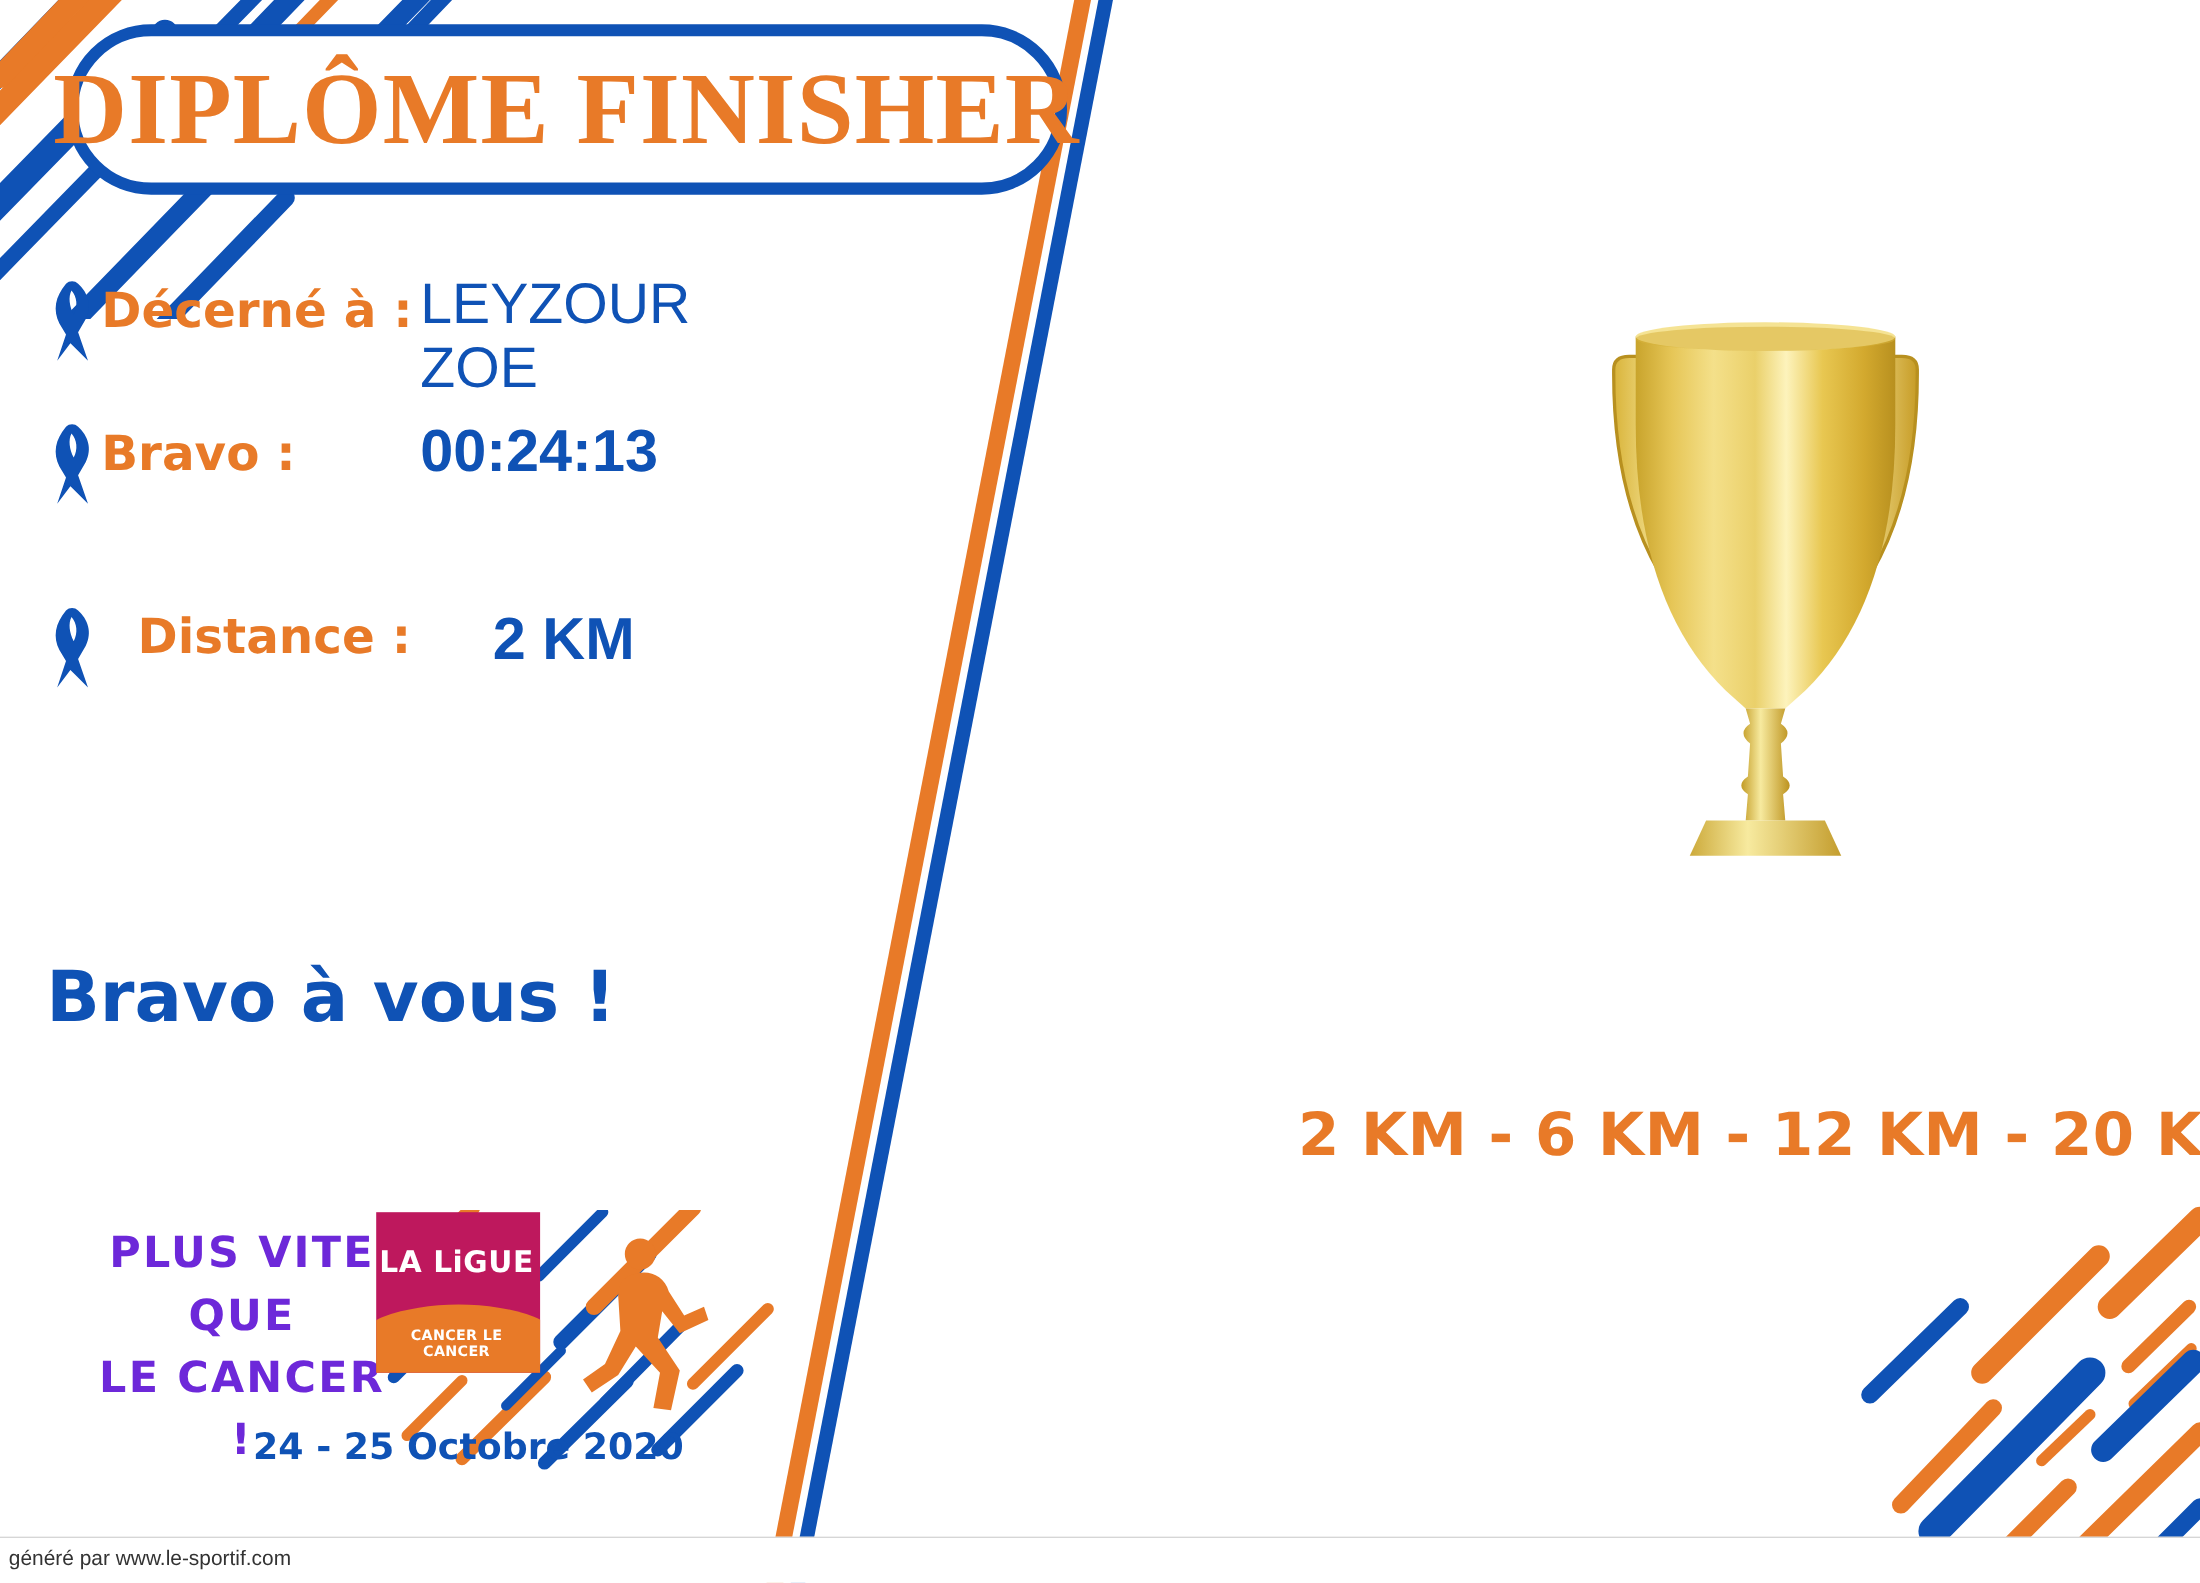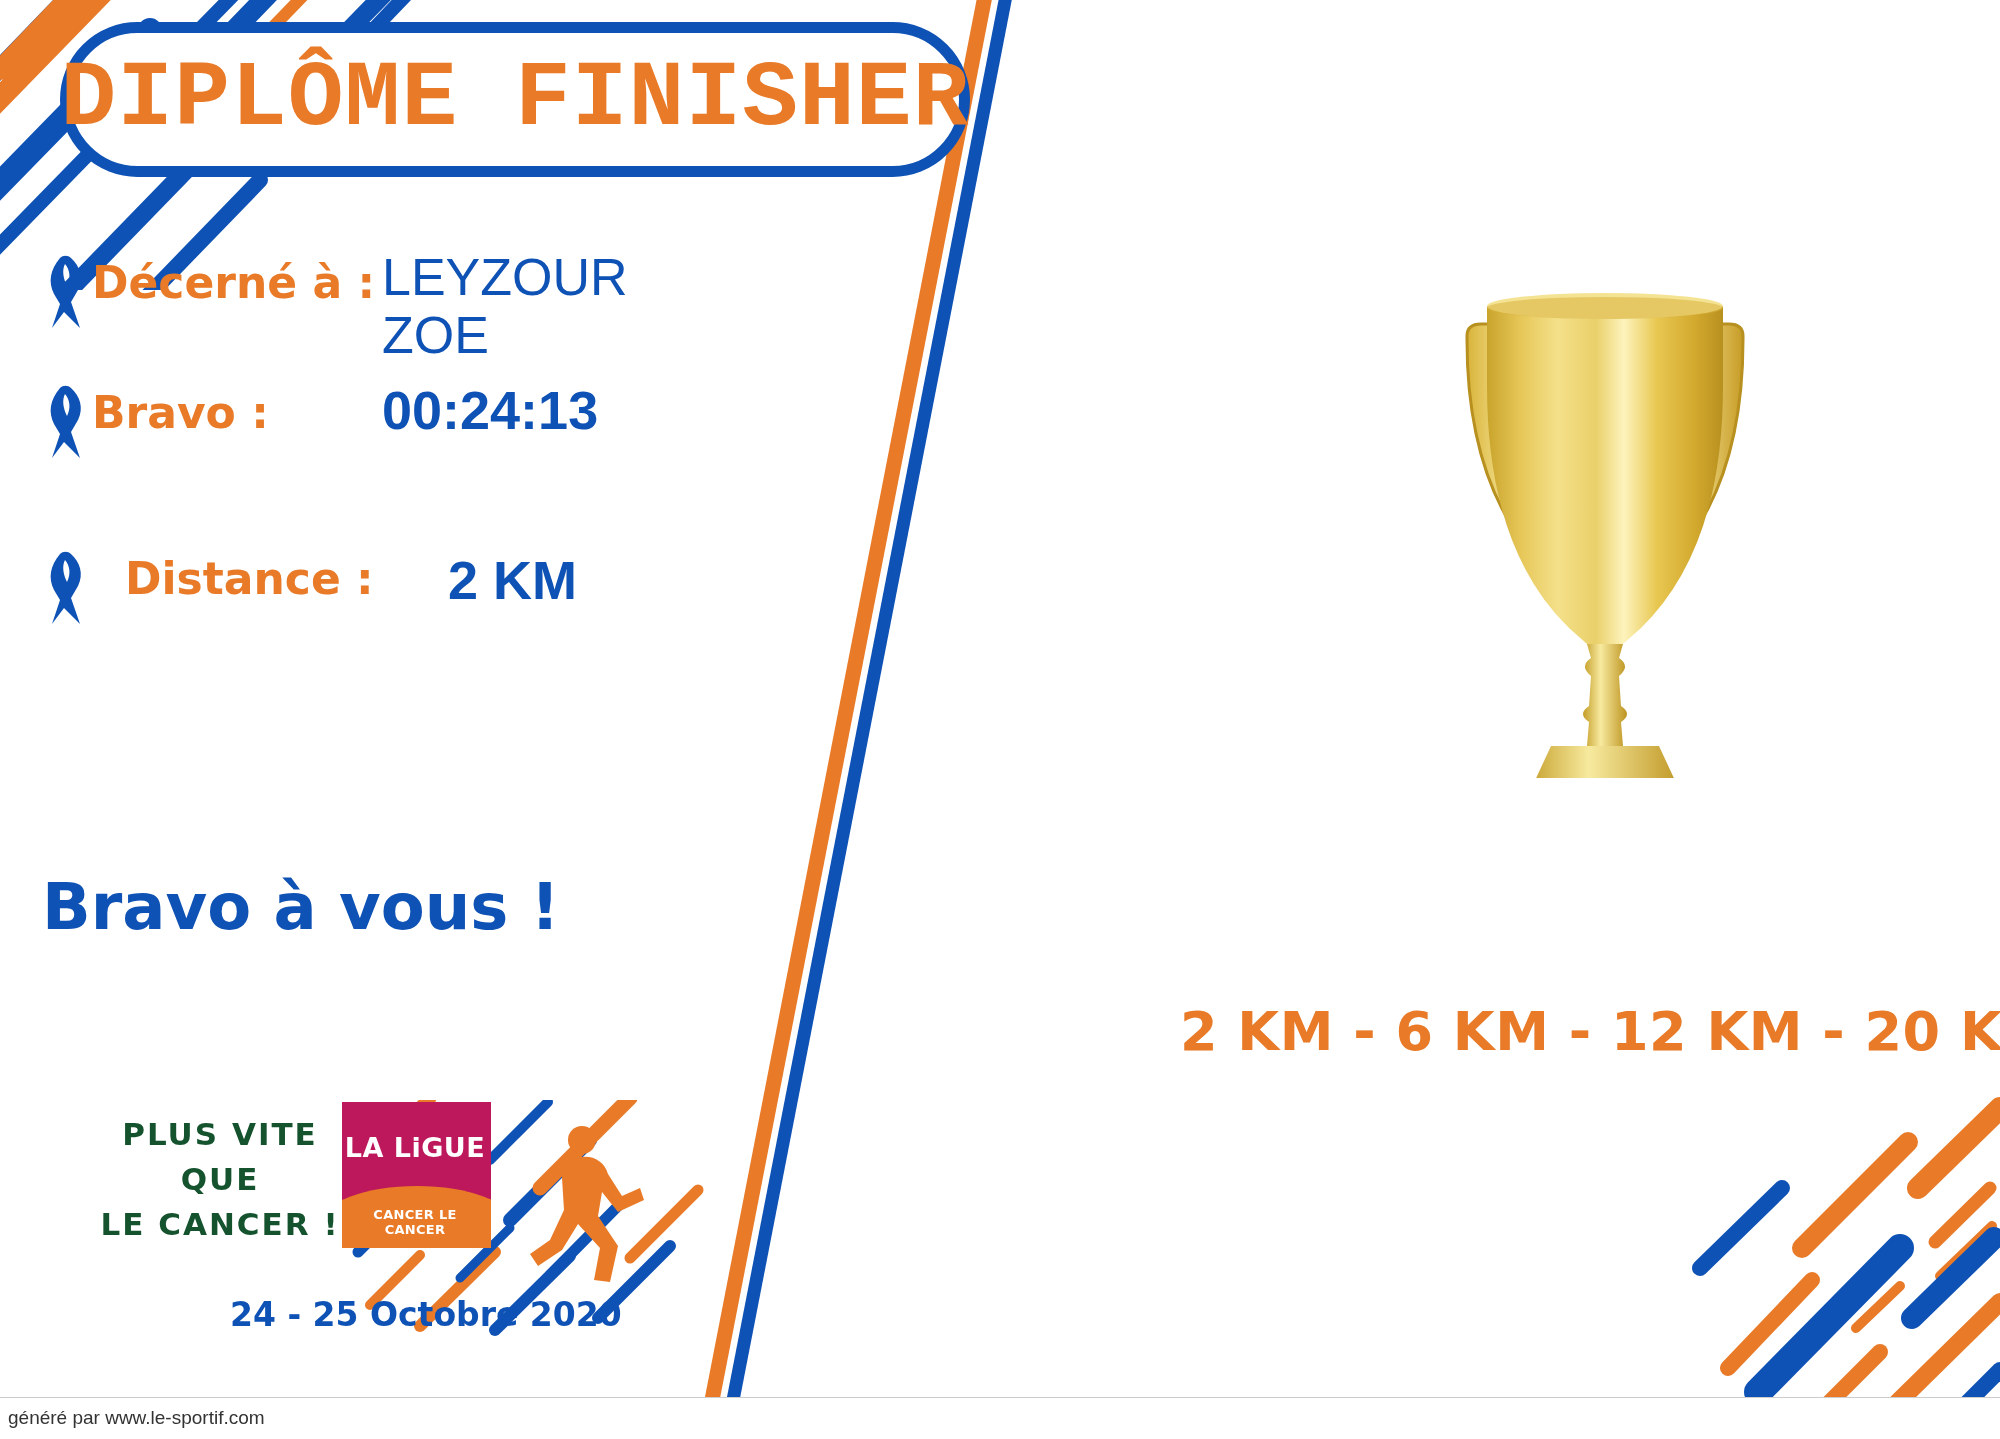--- a/index.html
+++ b/index.html
@@ -31,21 +31,21 @@
     justify-content: center;
     z-index: 6;
   }
   #title-text {
     color: #e87a28;
     font-size: 93px;
     font-weight: bold;
     letter-spacing: 1px;
     white-space: nowrap;
     line-height: 1;
-    font-family: Liberation Mono, monospace;
+    font-family: Liberation Serif, serif;
   }
 
   
   .divider {
     position: absolute;
     top: -120px;
     height: 1700px;
     width: 15px;
     transform: rotate(11deg);
     transform-origin: top center;
@@ -105,22 +105,22 @@
     position: absolute;
     left: 70px; top: 1100px;
     width: 640px; height: 250px;
     z-index: 7;
   }
   #slogan {
     position: absolute;
     left: 20px; top: 12px;
     width: 260px;
     text-align: center;
-    color: #14532d;
-    font-size: 31px;
+    color: #6d28d9;
+    font-size: 39px;
     font-weight: bold;
     letter-spacing: 2px;
     line-height: 1.45;
     font-family: "DejaVu Sans", sans-serif;
   }
   #ligue-logo {
     position: absolute;
     left: 272px; top: 2px;
     width: 149px; height: 146px;
     background: #be185d;

